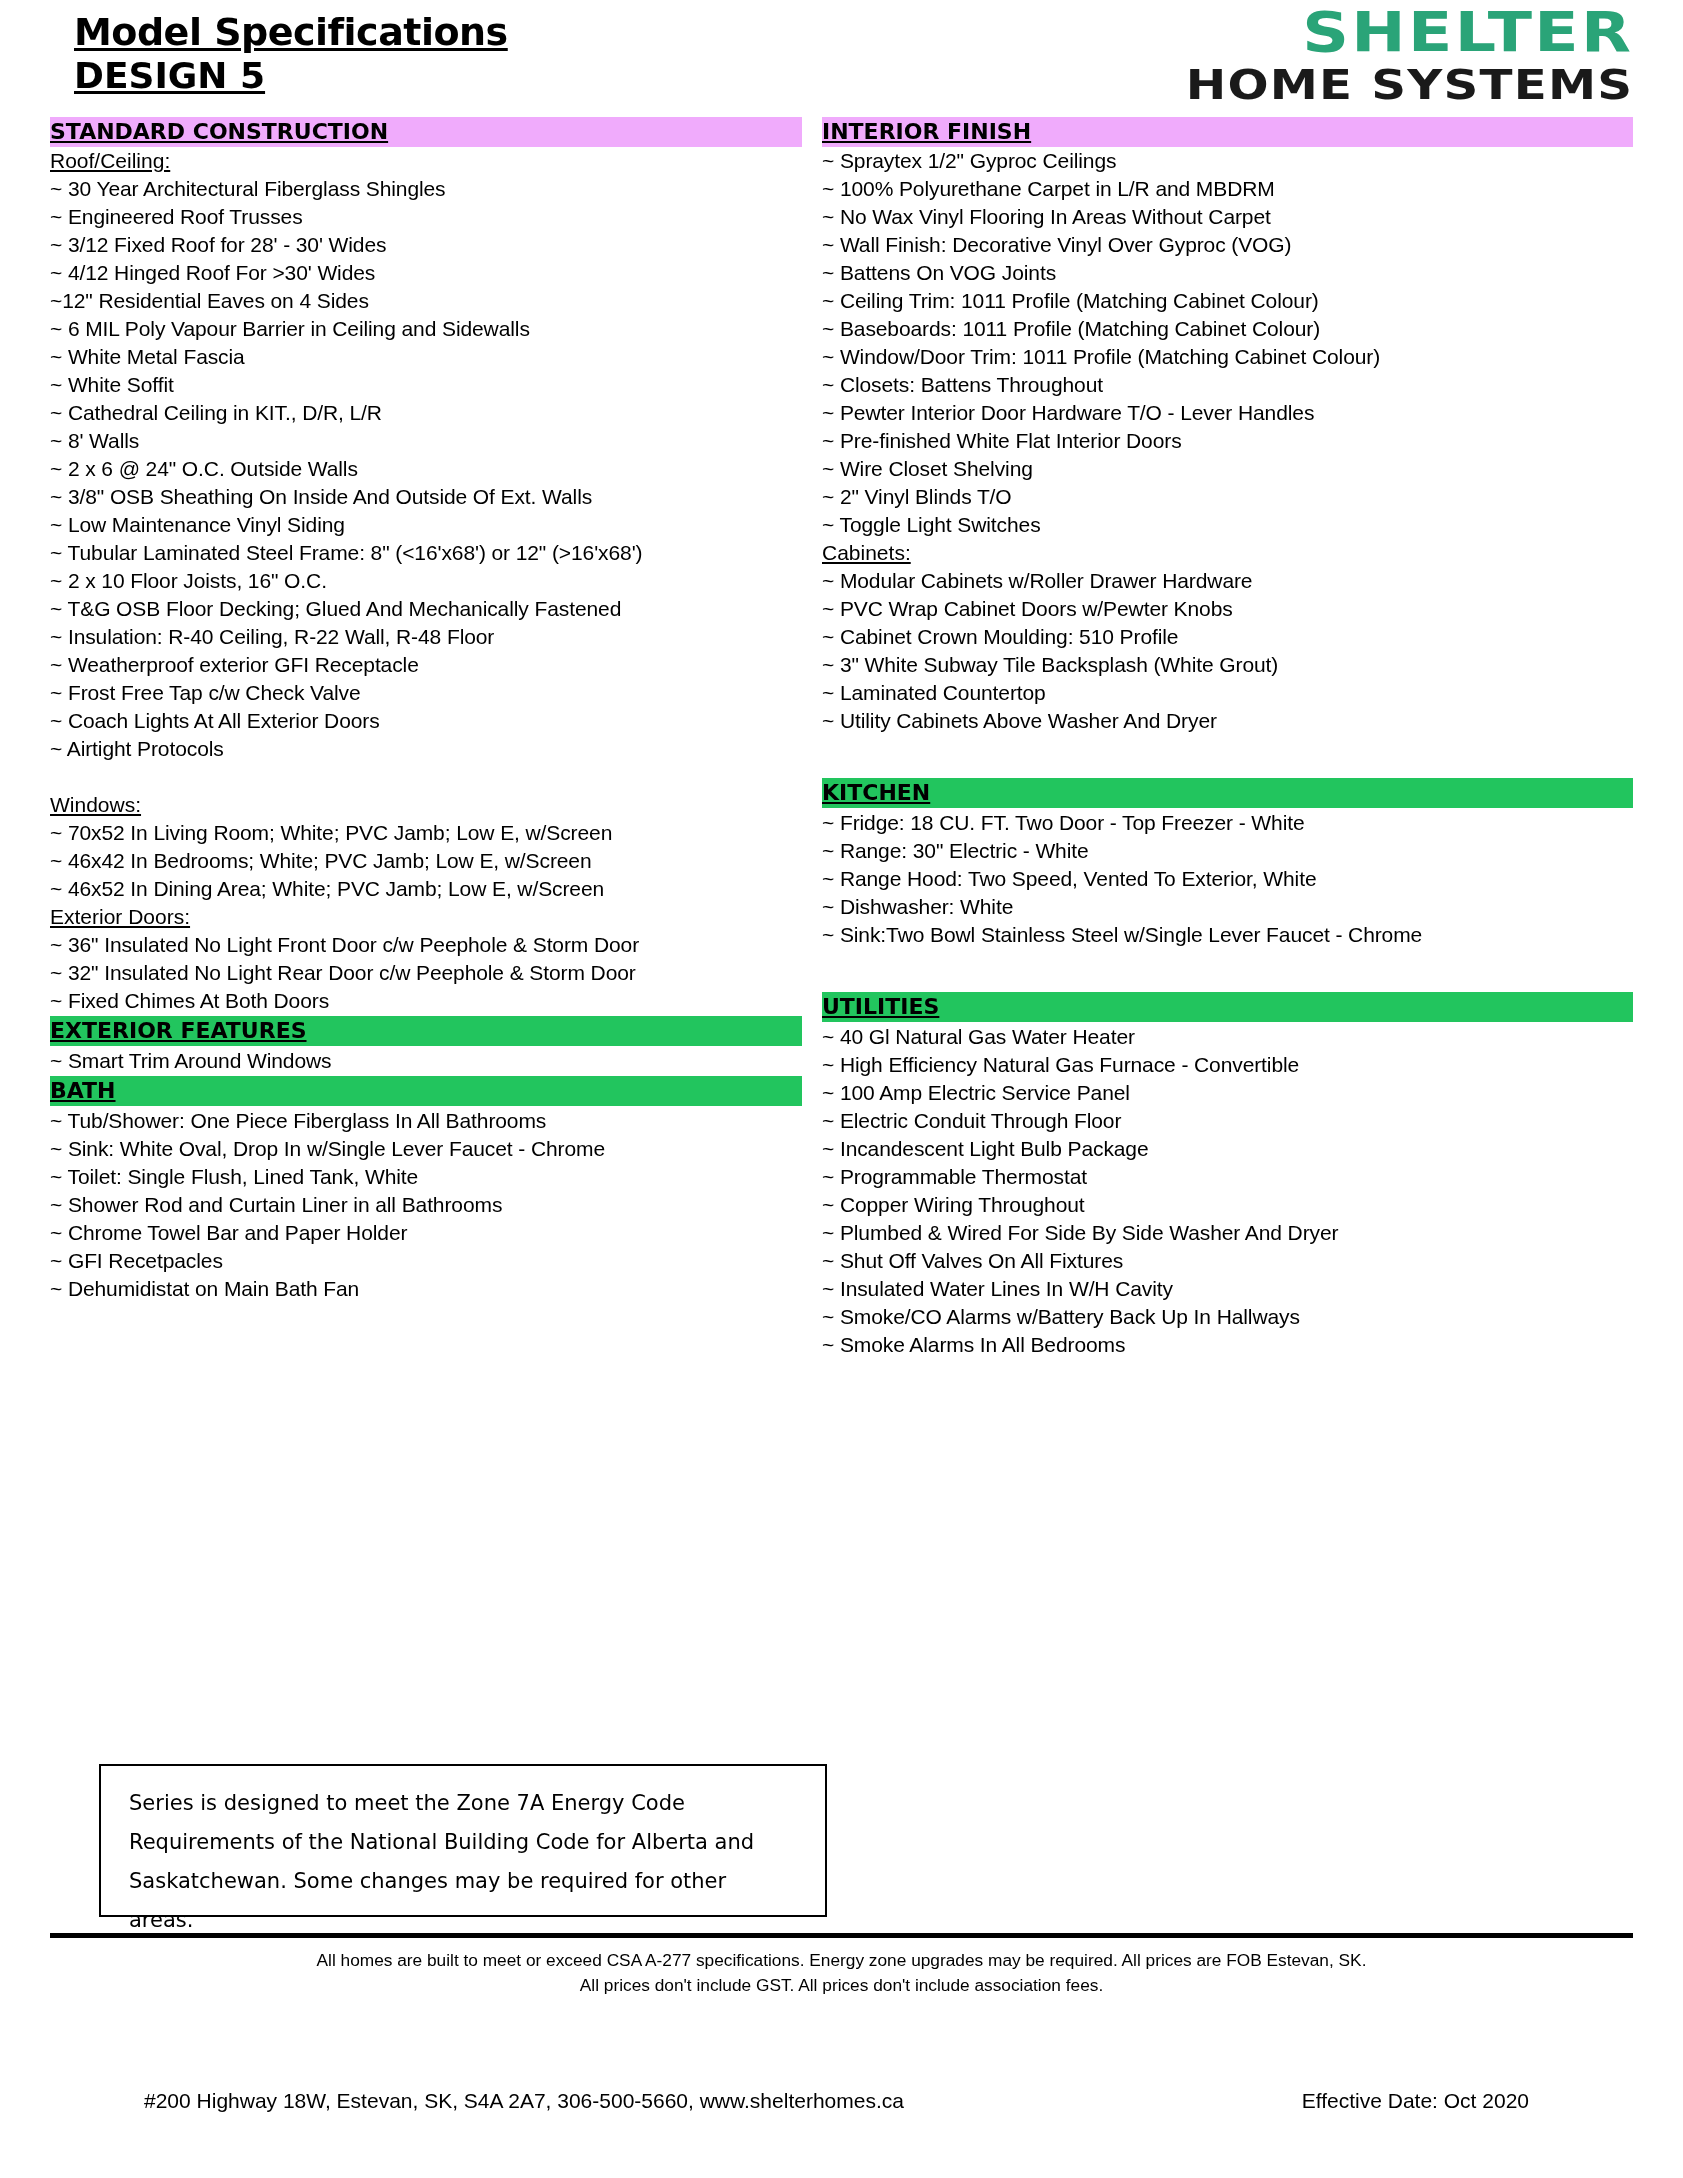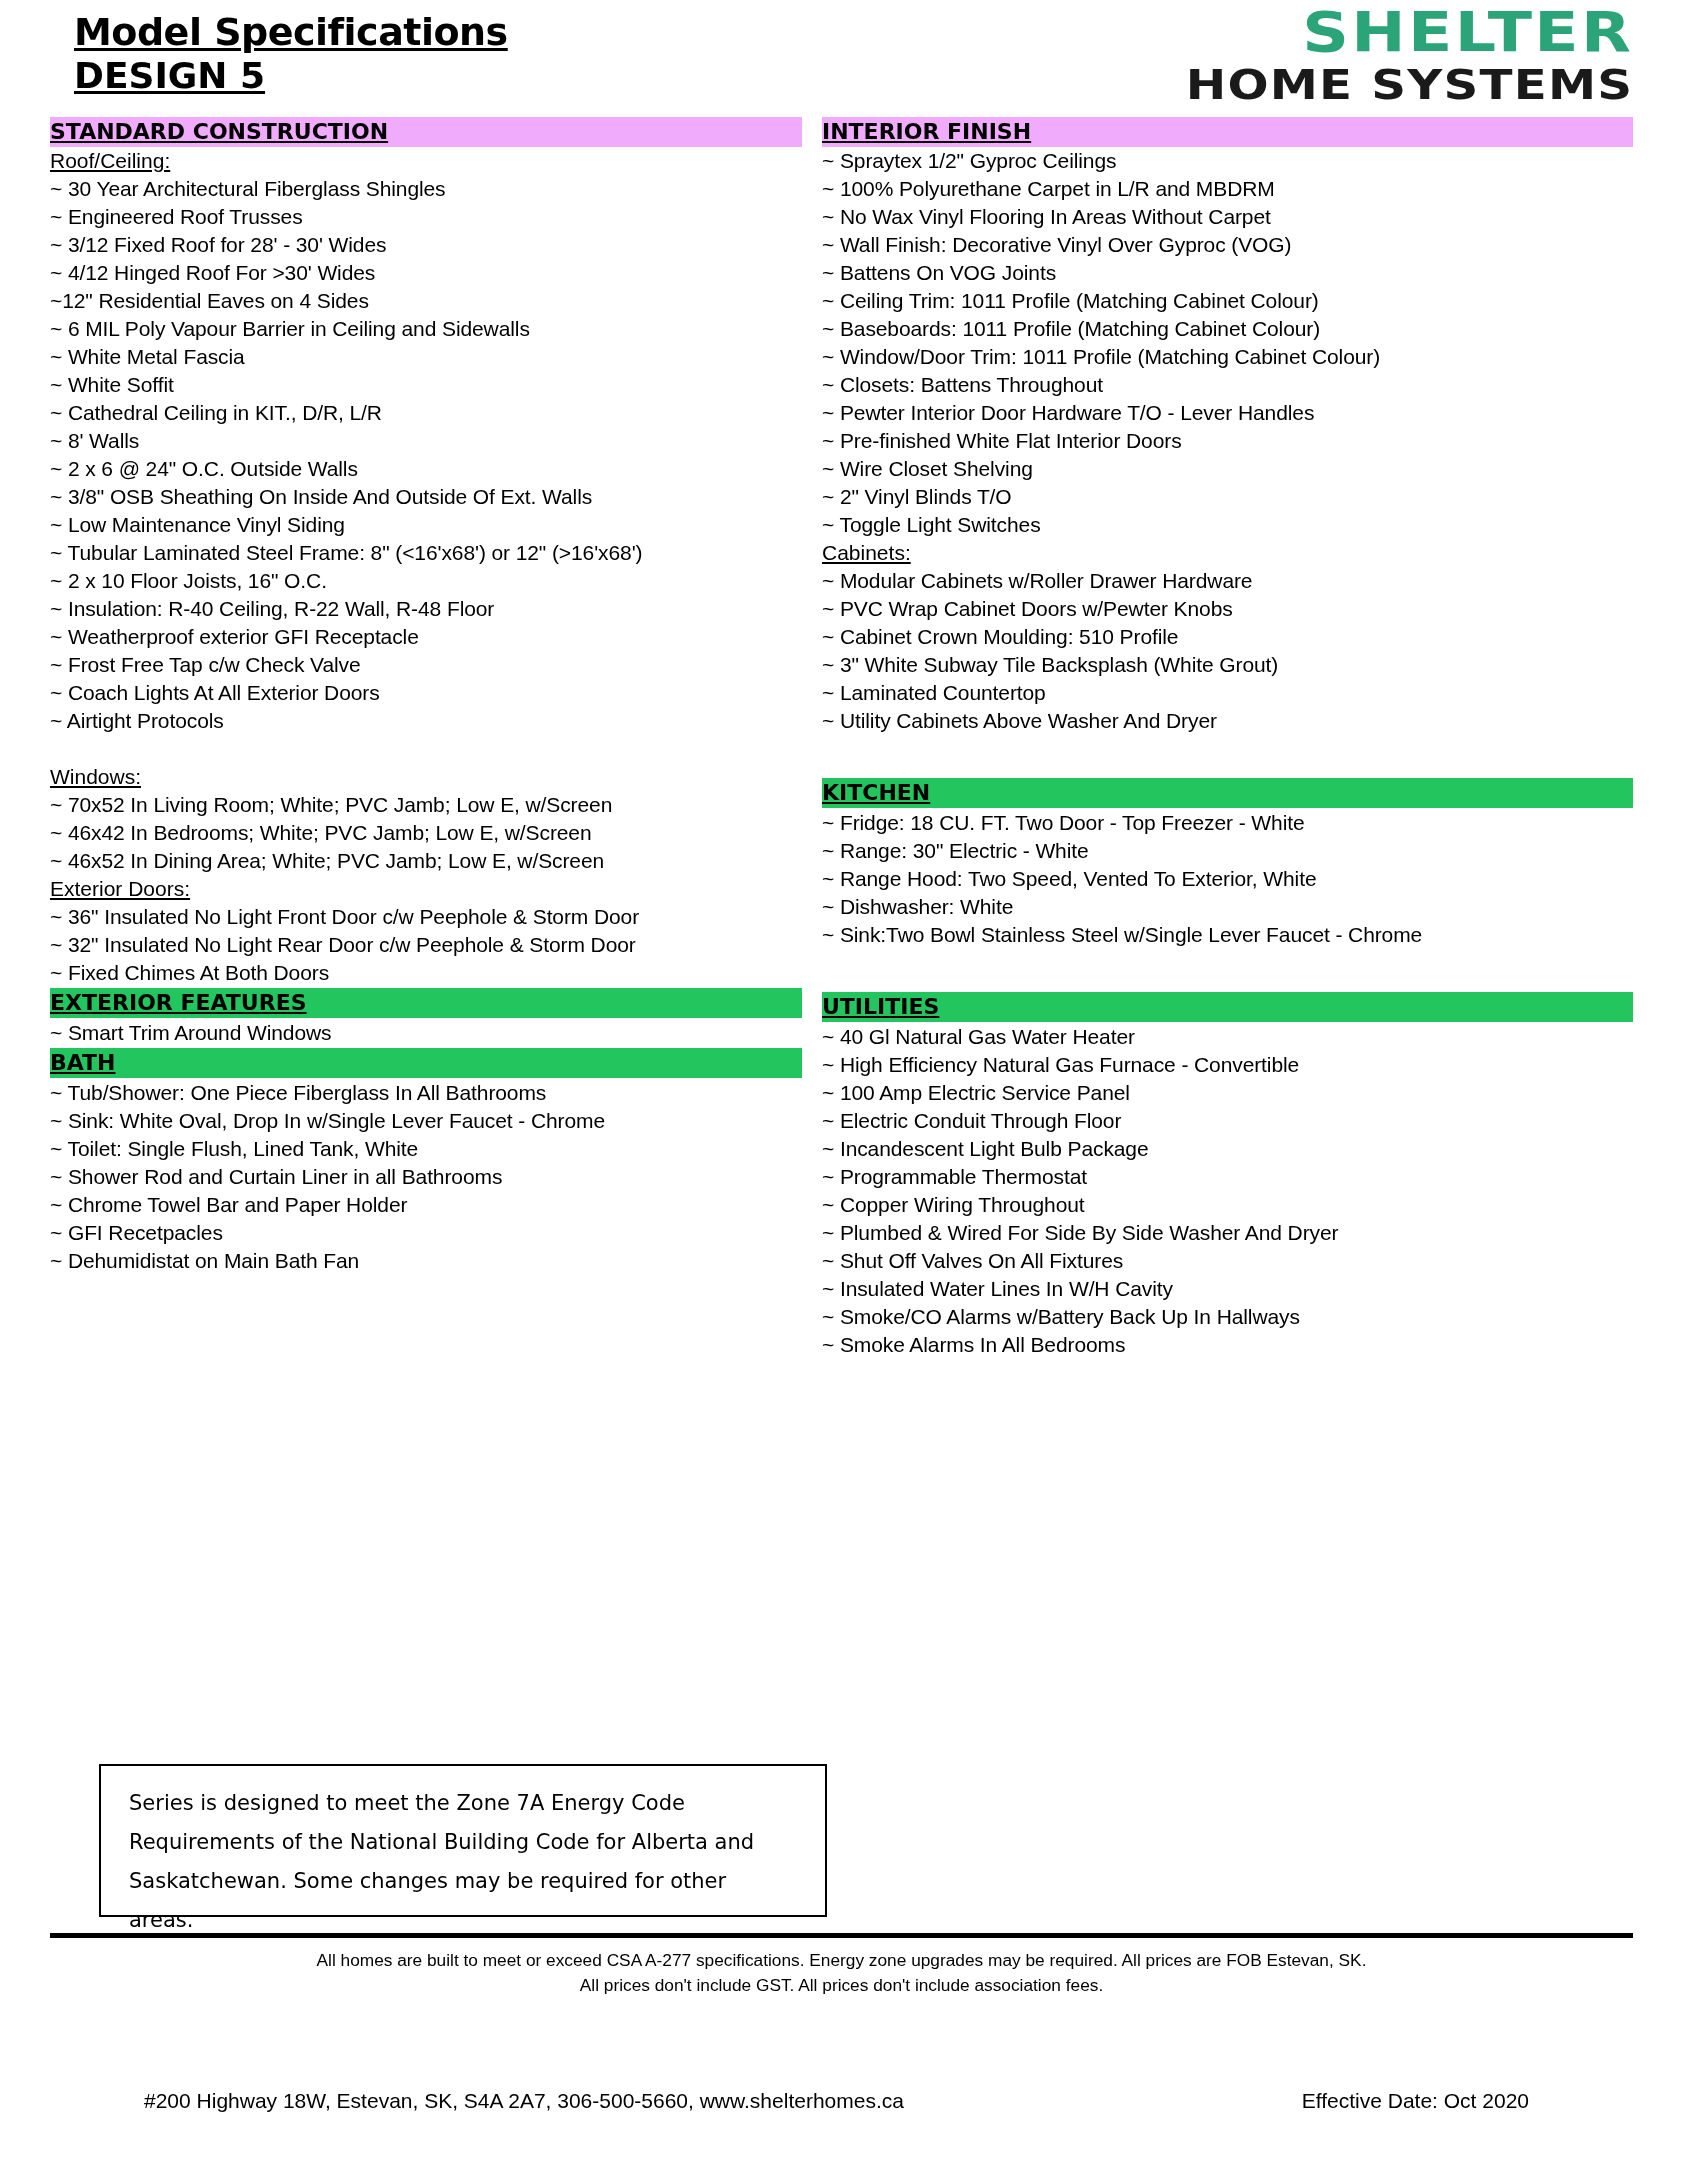--- a/index.html
+++ b/index.html
@@ -234,20 +234,21 @@
       <div class="item">~ 6 MIL Poly Vapour Barrier in Ceiling and Sidewalls</div>
       <div class="item">~ White Metal Fascia</div>
       <div class="item">~ White Soffit</div>
       <div class="item">~ Cathedral Ceiling in KIT., D/R, L/R</div>
       <div class="item">~ 8' Walls</div>
       <div class="item">~ 2 x 6 @ 24" O.C. Outside Walls</div>
       <div class="item">~ 3/8" OSB Sheathing On Inside And Outside Of Ext. Walls</div>
       <div class="item">~ Low Maintenance Vinyl Siding</div>
       <div class="item">~ Tubular Laminated Steel Frame: 8" (&lt;16'x68') or 12" (&gt;16'x68')</div>
       <div class="item">~ 2 x 10 Floor Joists, 16" O.C.</div>
+      <div class="item">~ T&amp;G OSB Floor Decking; Glued And Mechanically Fastened</div>
       <div class="item">~ Insulation: R-40 Ceiling, R-22 Wall, R-48 Floor</div>
       <div class="item">~ Weatherproof exterior GFI Receptacle</div>
       <div class="item">~ Frost Free Tap c/w Check Valve</div>
       <div class="item">~ Coach Lights At All Exterior Doors</div>
       <div class="item">~ Airtight Protocols</div>
 
       <div class="spacer"></div>
 
       <div class="subhead">Windows:</div>
       <div class="item">~ 70x52 In Living Room; White; PVC Jamb; Low E, w/Screen</div>

